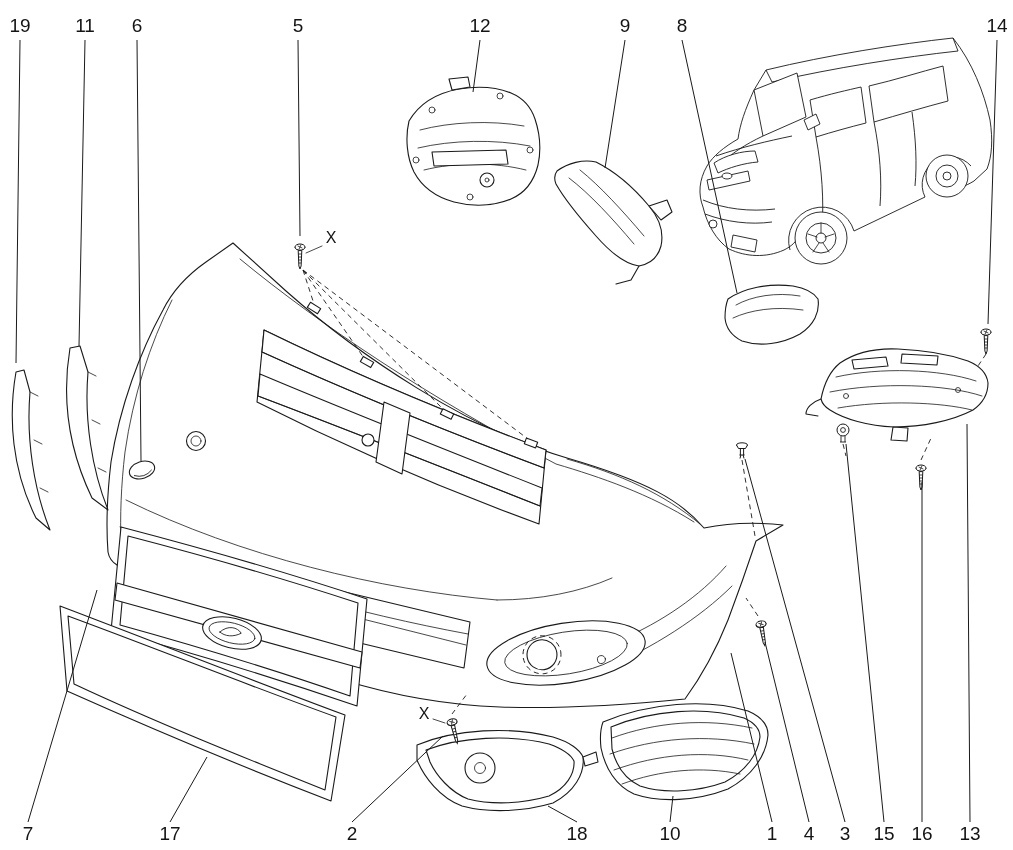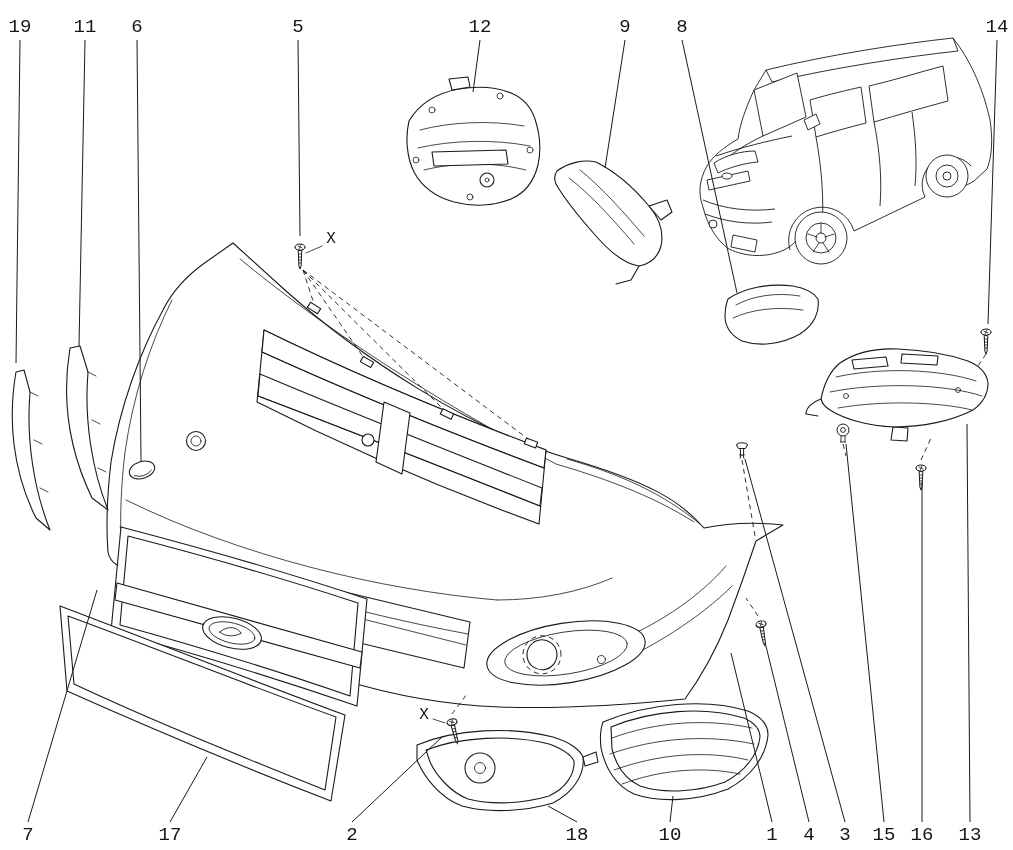--- a/index.html
+++ b/index.html
@@ -1,17 +1,17 @@
 <!DOCTYPE html>
 <html><head>
 <meta charset="utf-8">
 <style>
   html,body{margin:0;padding:0;background:#ffffff;}
   .stage{position:relative;width:1013px;height:850px;background:#ffffff;overflow:hidden;
-         font-family:Liberation Mono, monospace;}
+         font-family:Liberation Sans, sans-serif;}
   svg{position:absolute;left:0;top:0;}
   .part{stroke:#1a1a1a;stroke-width:1.1;fill:none;stroke-linejoin:round;stroke-linecap:round;}
   .partw{stroke:#1a1a1a;stroke-width:1.1;fill:#ffffff;stroke-linejoin:round;}
   .thin{stroke:#1a1a1a;stroke-width:0.8;fill:none;stroke-linecap:round;}
   .car{stroke:#1a1a1a;stroke-width:0.9;fill:none;stroke-linejoin:round;}
   .carw{stroke:#1a1a1a;stroke-width:0.9;fill:#ffffff;stroke-linejoin:round;}
   .leader{stroke:#1a1a1a;stroke-width:1;fill:none;}
   .dash{stroke:#1a1a1a;stroke-width:0.9;fill:none;stroke-dasharray:5 4;}
   .callout{font-size:19px;fill:#141414;}
   .xmark{font-size:16px;fill:#141414;font-style:normal;}

